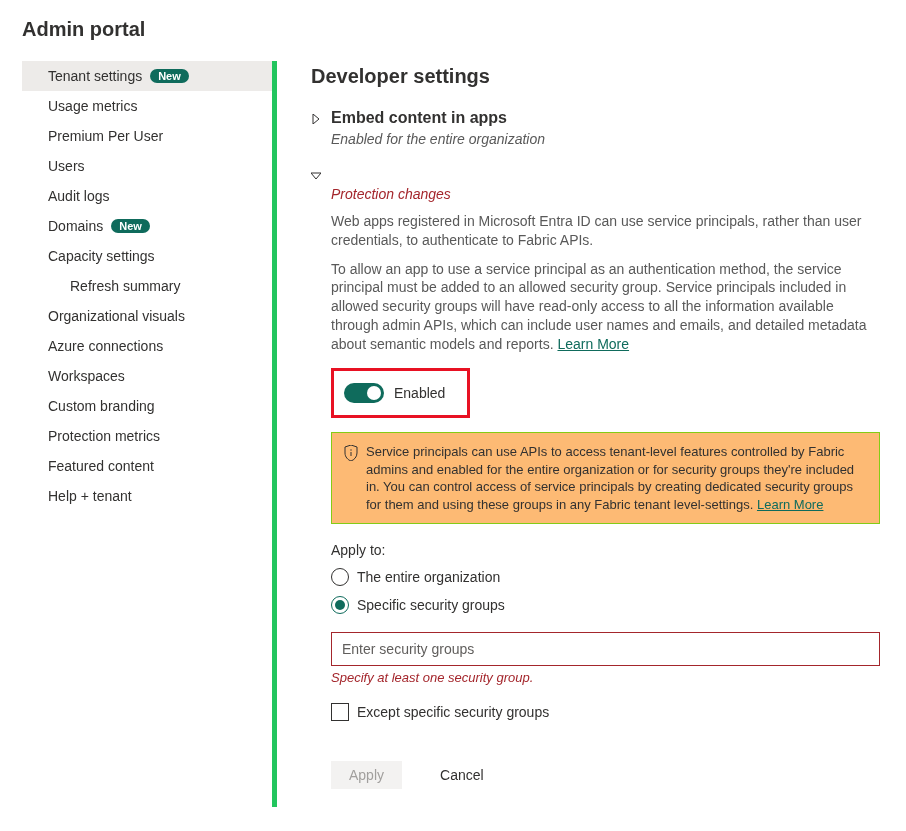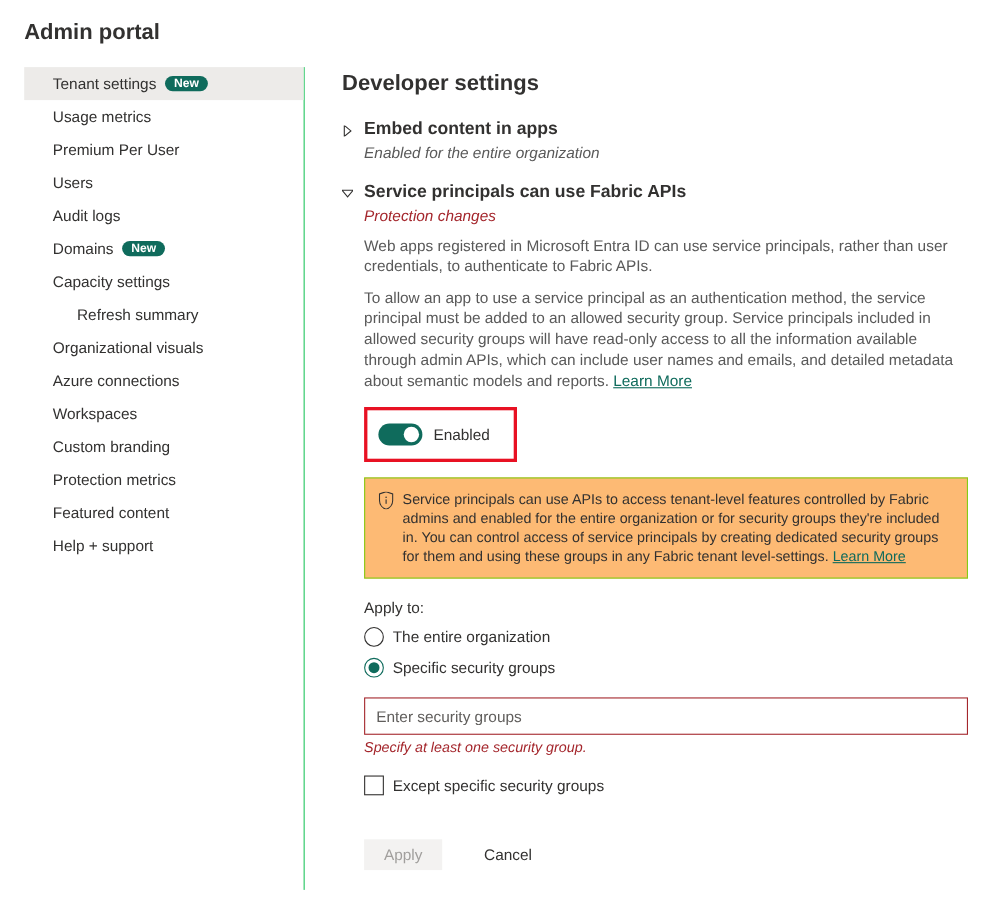--- a/index.html
+++ b/index.html
@@ -19,21 +19,21 @@
     font-weight: 600;
     margin: 0 0 20px 0;
     color: #323130;
   }
   .layout {
     display: flex;
   }
   .sidebar {
     width: 255px;
     flex-shrink: 0;
-    border-right: 1px solid #22c55e;
+    border-right: 5px solid #22c55e;
     padding-right: 0;
   }
   .sidebar-item {
     display: flex;
     align-items: center;
     padding: 7px 10px 7px 26px;
     cursor: pointer;
     font-size: 14px;
     color: #323130;
   }
@@ -286,21 +286,21 @@
       <div class="sidebar-item">
           <span>Custom branding</span>
         </div>
       <div class="sidebar-item">
           <span>Protection metrics</span>
         </div>
       <div class="sidebar-item">
           <span>Featured content</span>
         </div>
       <div class="sidebar-item">
-          <span>Help + support</span>
+          <span>Help + tenant</span>
         </div>
     </div>
 
     <div class="main">
       <h2 class="section-title">Developer settings</h2>
 
       <div class="setting">
         <div class="setting-head">
           <span class="chevron">
             <svg width="10" height="10" viewBox="0 0 10 10">
@@ -312,21 +312,20 @@
         <div class="setting-sub">Enabled for the entire organization</div>
       </div>
 
       <div class="setting">
         <div class="setting-head">
           <span class="chevron">
             <svg width="10" height="10" viewBox="0 0 10 10">
                 <path d="M0 2 L5 8 L10 2 Z" fill="none" stroke="#323130" stroke-width="1"></path>
               </svg>
           </span>
-          <span class="setting-title">Service principals can use Fabric APIs</span>
         </div>
         <div class="unapplied">Protection changes</div>
 
         <div class="setting-body">
           <div class="desc">Web apps registered in Microsoft Entra ID can use service principals, rather than user credentials, to authenticate to Fabric APIs.</div>
           <div class="desc">
             <span>To allow an app to use a service principal as an authentication method, the service principal must be added to an allowed security group. Service principals included in allowed security groups will have read-only access to all the information available through admin APIs, which can include user names and emails, and detailed metadata about semantic models and reports.  </span><a class="link">Learn More</a>
           </div>
 
           <div class="toggle-highlight">

